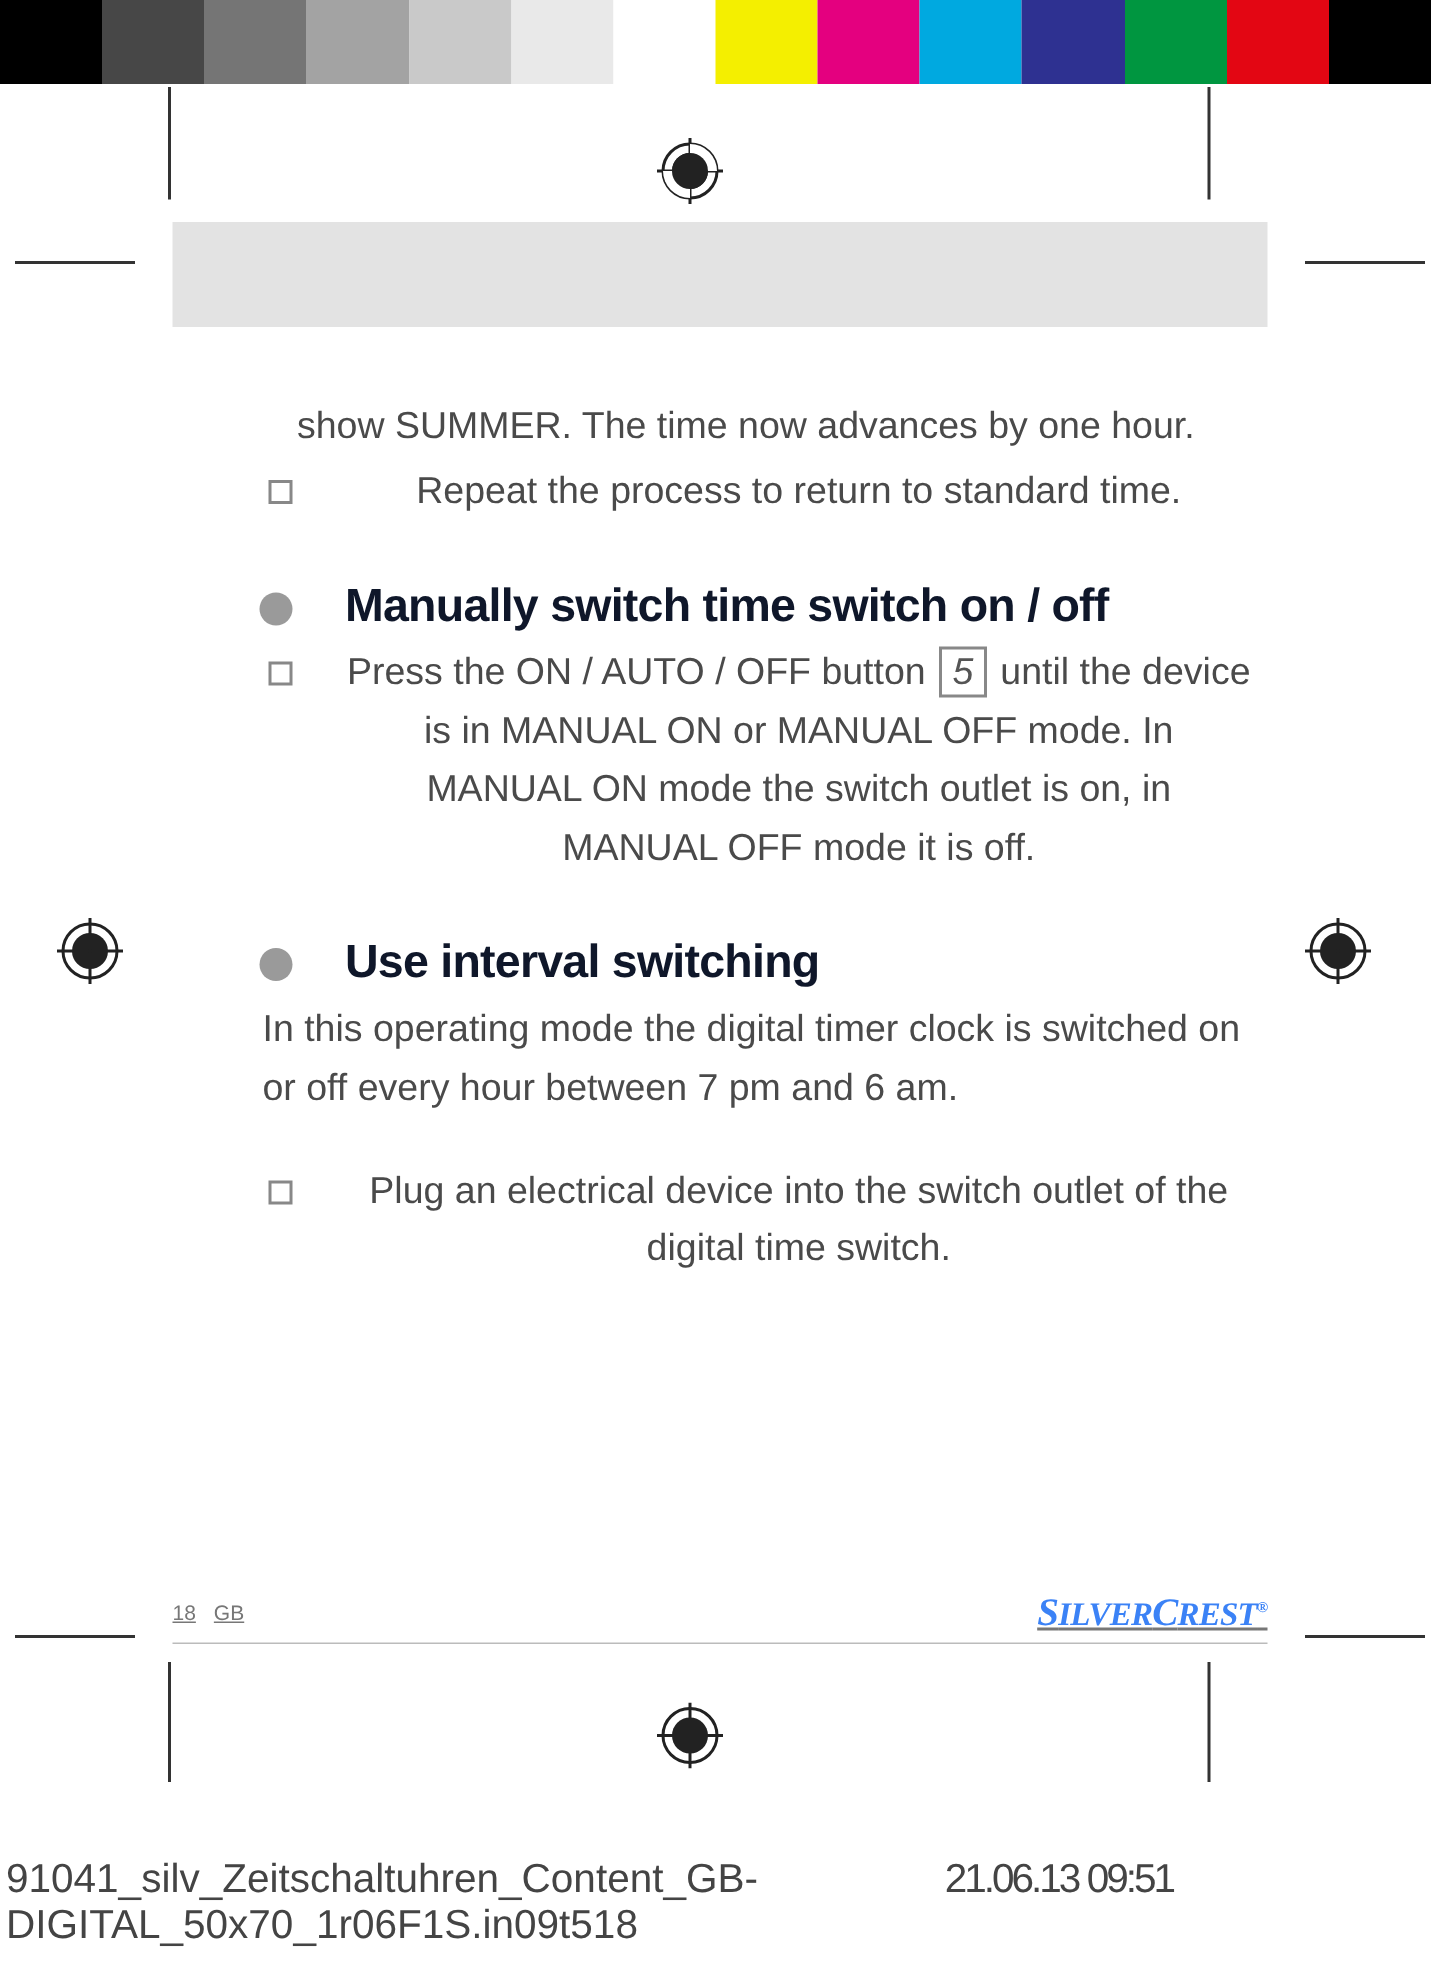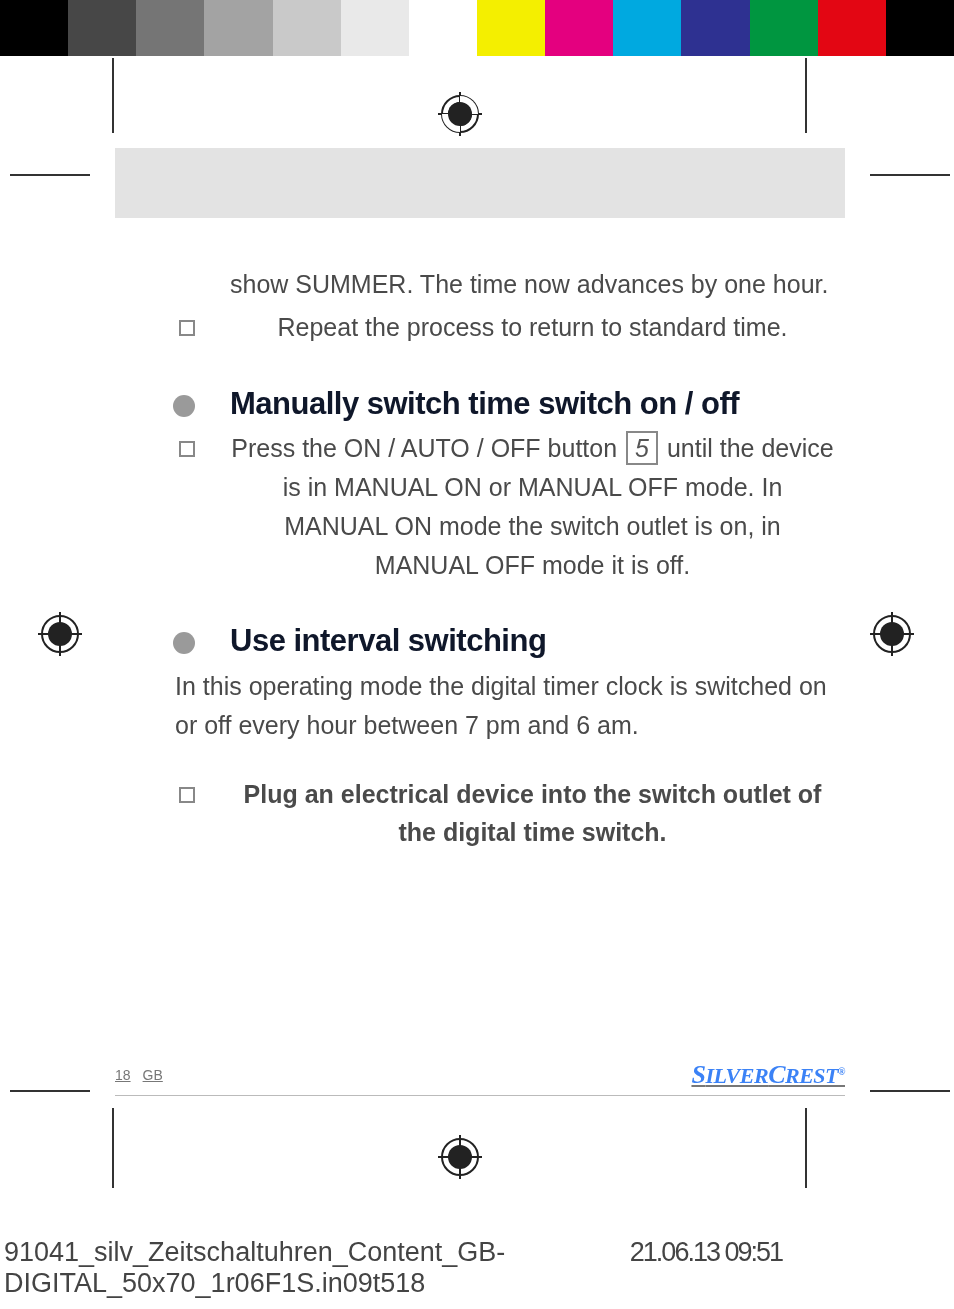--- a/index.html
+++ b/index.html
@@ -40,21 +40,21 @@
   
   .content {
     position: absolute;
     left: 175px;
     top: 265px;
     width: 660px;
     font-size: 25px;
     color: #4a4a4a;
     line-height: 1.55;
   }
-  .para { margin-left: 55px; }
+  .para { margin-left: 23px; }
   .square-item { position: relative; padding-left: 55px; margin-top: 4px; text-align: center; }
   .square-item .sq {
     position: absolute;
     left: 4px;
     top: 12px;
     width: 16px;
     height: 16px;
     border: 2px solid #888;
     background: #fff;
   }
@@ -213,21 +213,21 @@
     <div class="square-item" style="margin-top:6px;">
       <span class="sq"></span>
       <span>Press the ON / AUTO / OFF button </span><span class="numbox">5</span><span> until the device is in MANUAL ON or MANUAL OFF mode. In MANUAL ON mode the switch outlet is on, in MANUAL OFF mode it is off.</span>
     </div>
   </div>
 
   <div class="section">
     <span class="bullet-dot"></span>
     <div class="section-title">Use interval switching</div>
     <div class="intro-para">In this operating mode the digital timer clock is switched on or off every hour between 7 pm and 6 am.</div>
-    <div class="square-item" style="margin-top:30px;font-weight:bold;">
+    <div class="square-item" style="margin-top:30px;">
       <span class="sq"></span>
       <span>Plug an electrical device into the switch outlet of the digital time switch.</span>
     </div>
   </div>
 </div>
 
 <div class="footer">
   <div class="left">
     <span>18</span>
     <span>GB</span>

